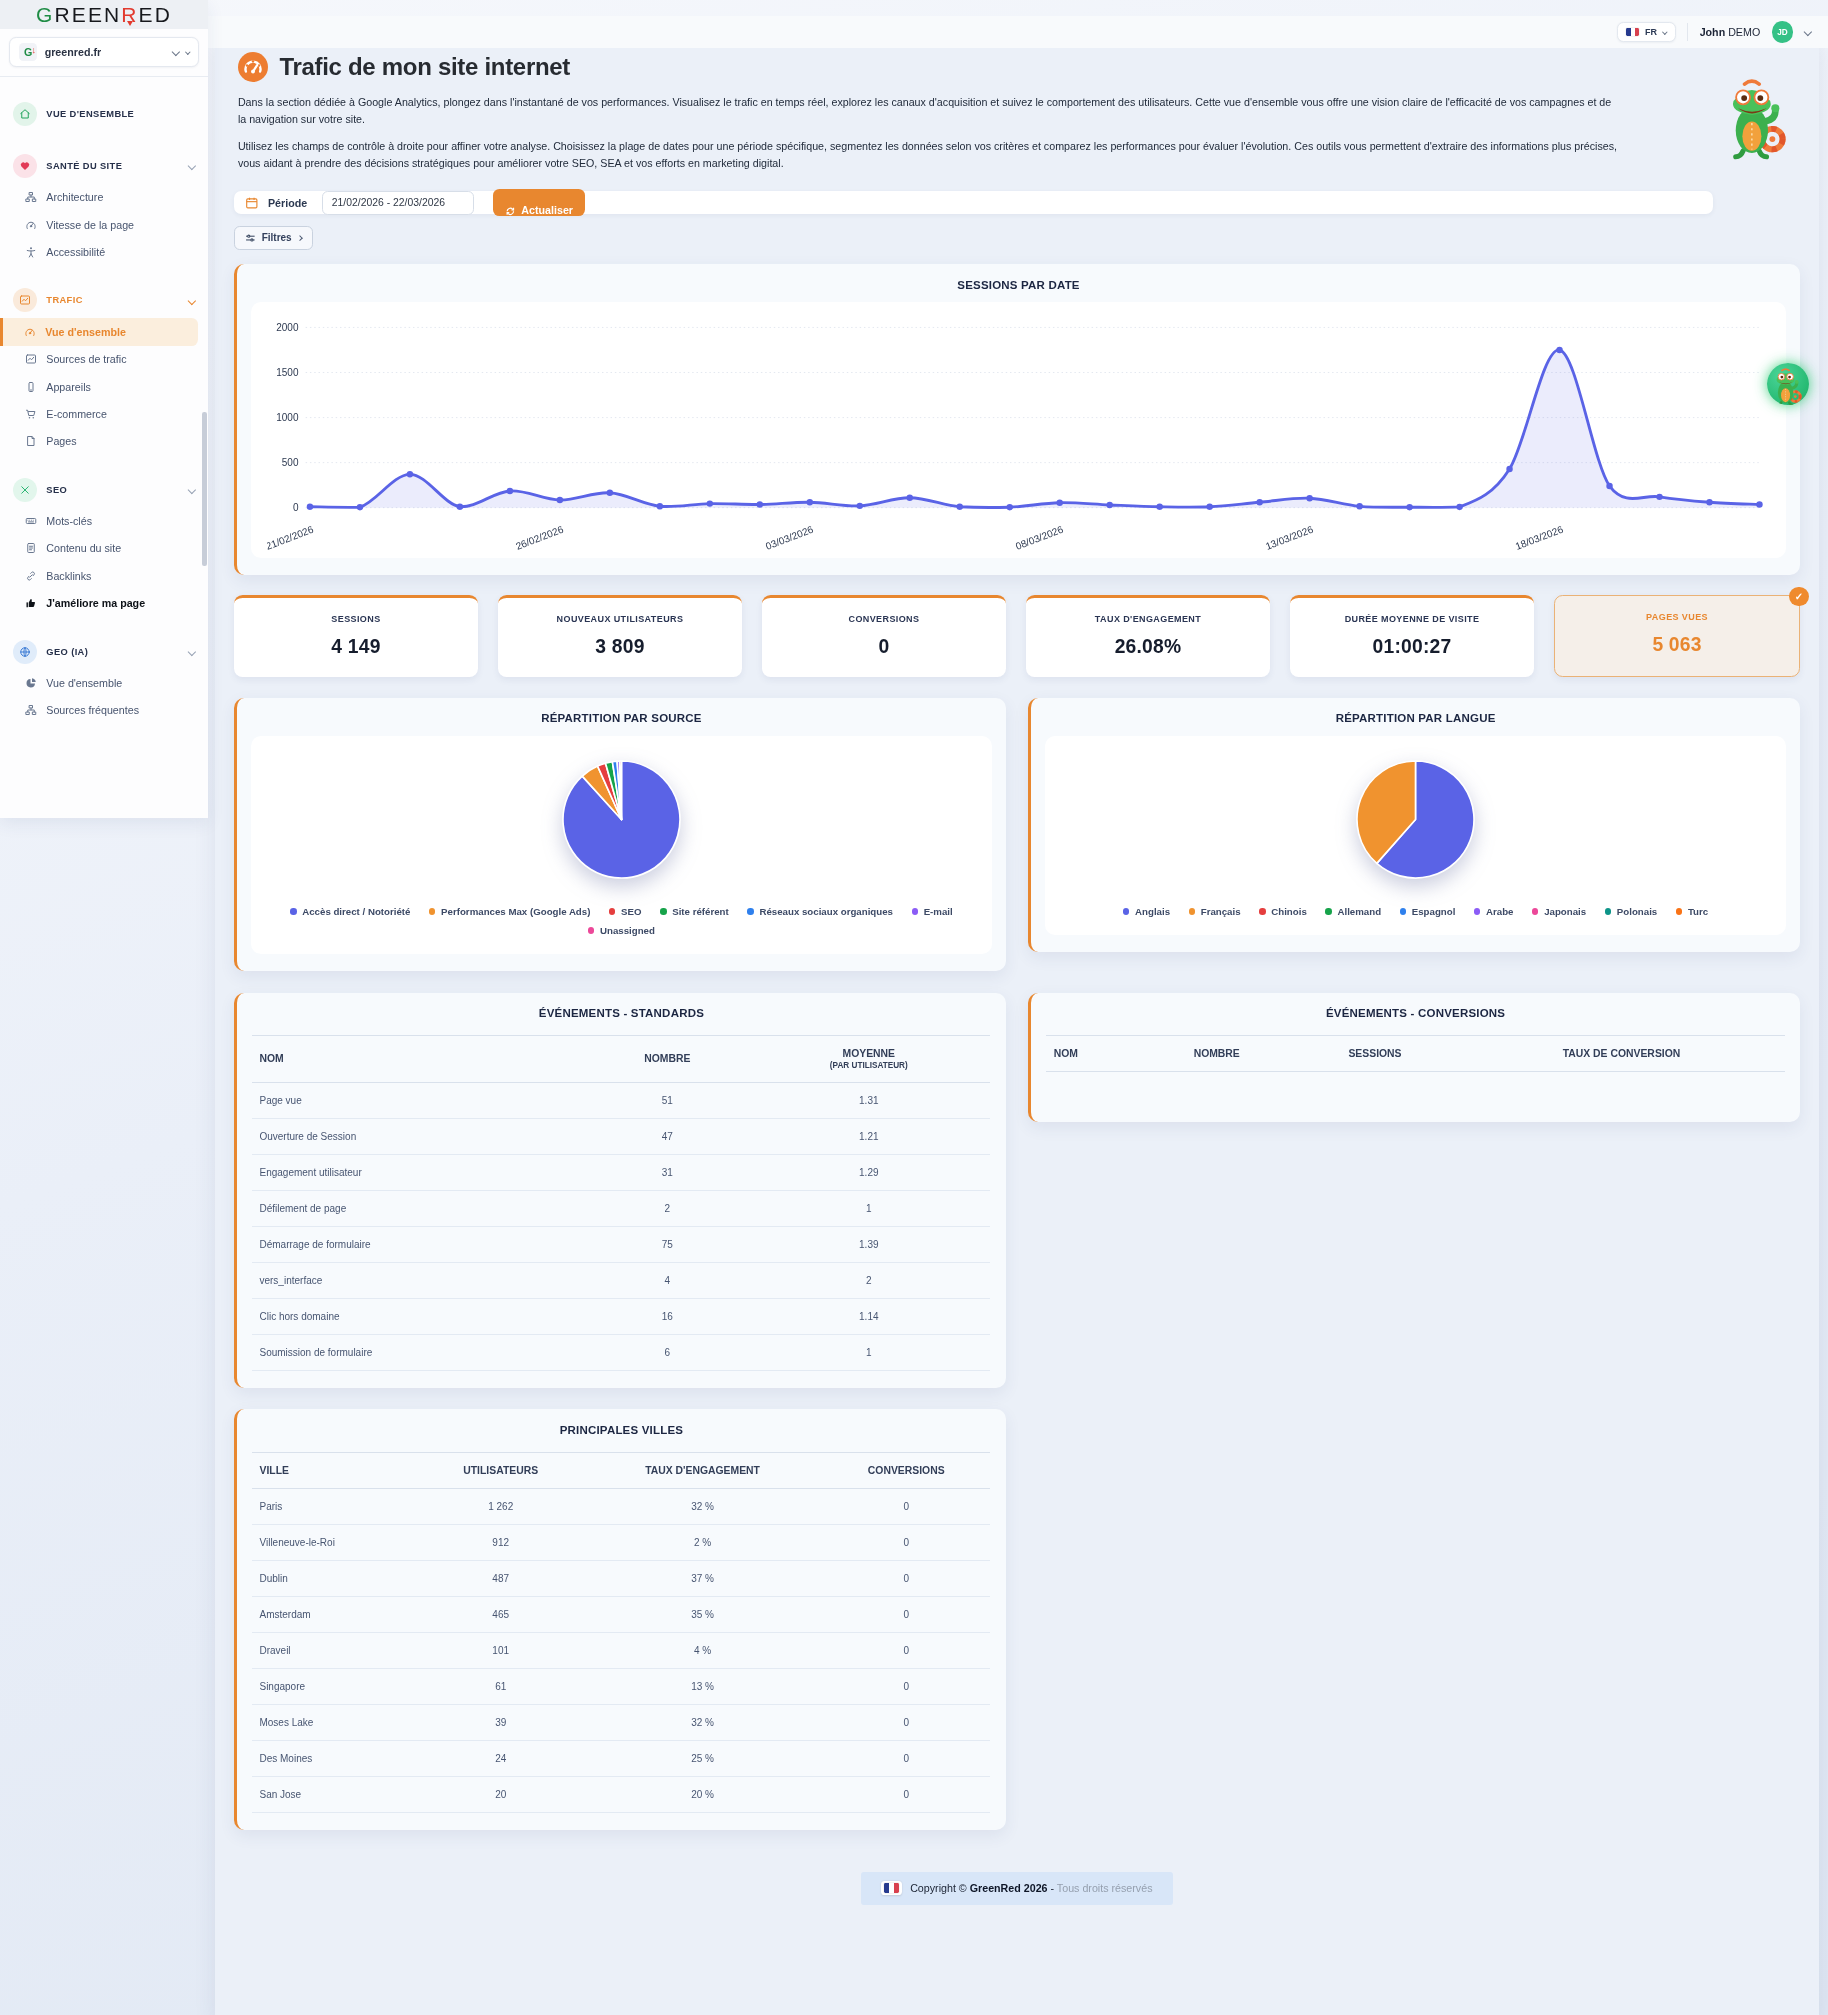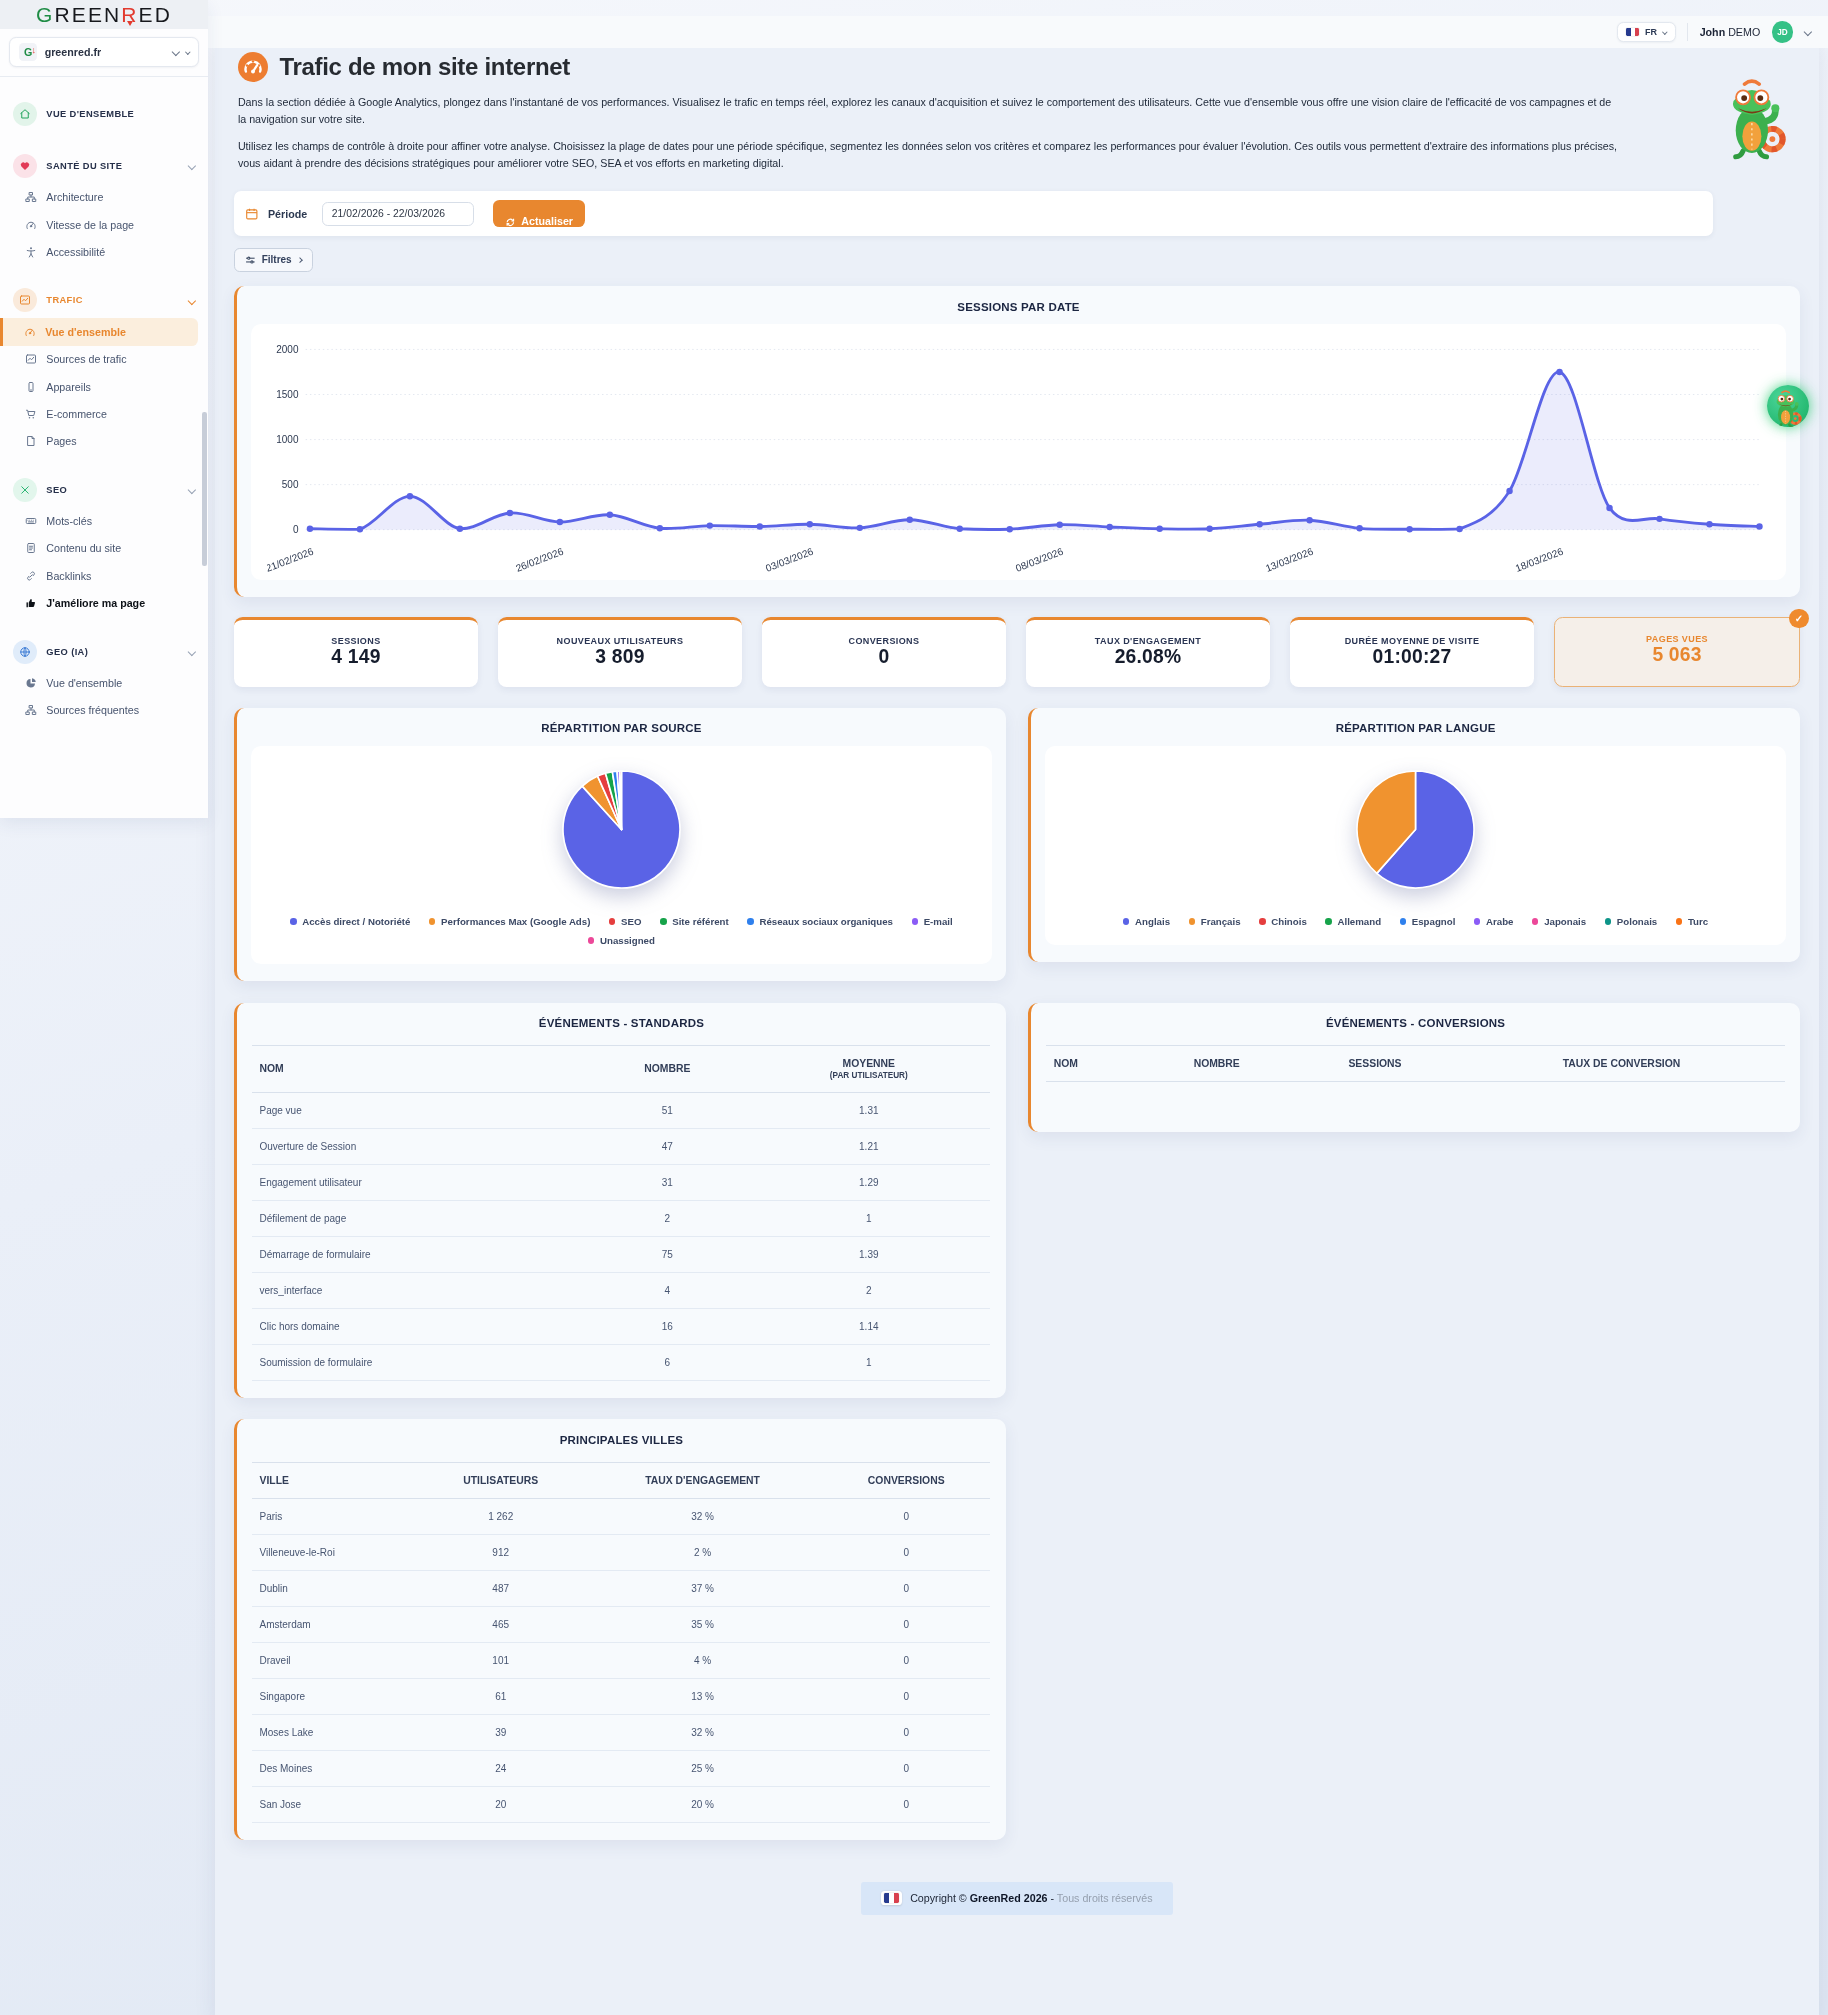--- a/index.html
+++ b/index.html
@@ -64,21 +64,21 @@
   
   .panel { position:absolute; left:215px; top:32px; right:10px; bottom:0; background:#ebf0f8;
            border-radius:17px 17px 0 0; box-shadow:0 7.2px 21.5px rgba(50,70,120,.10); padding:20px 18.6px 0; }
   .page-head { display:flex; align-items:center; gap:11.5px; padding-left:4.3px; }
   .gauge-badge { width:30px; height:30px; flex:none; }
   h1.page-title { font-size:24px; font-weight:800; color:#272b31; letter-spacing:-0.3px; }
   .intro { margin:11.5px 179px 0 4.3px; font-size:10.7px; line-height:1.62; color:#222c3c; }
   .intro + .intro { margin-top:10px; }
   .mascot-top { position:absolute; top:47px; right:29px; width:66px; height:85px; }
 
-  .period-card { margin-top:18.6px; width:1479px; height:45px; background:#fff; border-radius:7.2px;
+  .period-card { margin-top:18.6px; width:1479px; height:23px; background:#fff; border-radius:7.2px;
                  box-shadow:0 1.4px 5.7px rgba(30,50,90,.06); display:flex; align-items:center; gap:9.3px; padding:0 11.5px; }
   .cal-ic { width:13.6px; height:13.6px; color:#e8872f; }
   .period-lb { font-size:10.7px; font-weight:700; color:#2b3850; }
   .period-input { width:152px; height:24px; border:0.7px solid #d7dee8; border-radius:5.7px; background:#fff;
                   font-size:10.4px; color:#2f3846; padding:0 8.6px; font-family:"Liberation Sans",sans-serif; margin-left:5.7px; }
   .refresh-btn { margin-left:10px; height:27px; background:#e8872f; color:#fff; border:none; border-radius:6.4px;
                  font-size:10.7px; font-weight:700; padding:0 11.5px; display:flex; align-items:flex-end; gap:5.7px; cursor:pointer;
                  font-family:"Liberation Sans",sans-serif; }
   .refresh-btn svg { width:10.7px; height:10.7px; }
   .filters-btn { margin-top:11.5px; display:inline-flex; align-items:center; gap:6.4px; height:24px; padding:0 10px;
@@ -99,21 +99,21 @@
   .line-svg { display:block; width:100%; height:236px; }
   .frog-badge { position:absolute; right:-8.6px; top:99px; width:42px; height:42px; border-radius:50%;
                 background:radial-gradient(circle at 35% 30%, #4ad598, #17ae62);
                 box-shadow:0 0 13px rgba(46,204,113,.85); display:flex; align-items:center; justify-content:center; overflow:hidden; }
   .frog-badge svg { width:32px; height:39px; margin-top:5.7px; }
 
   .kpi-row { display:flex; gap:19.3px; margin-top:20px; }
   .kpi-card { flex:1; background:#fff; border-radius:8.6px; border-top:3.6px solid #e8872f; text-align:center;
               padding:16px 5.7px 18.6px; box-shadow:0 2.1px 7.2px rgba(40,60,110,.07); position:relative; cursor:pointer; }
   .kpi-label { font-size:9px; font-weight:700; letter-spacing:0.4px; color:#2a3553; }
-  .kpi-value { font-size:19.3px; font-weight:800; color:#161d2d; letter-spacing:0.2px; }
+  .kpi-value { margin-top:12px; font-size:19.3px; font-weight:800; color:#161d2d; letter-spacing:0.2px; }
   .kpi-card.selected { background:#f5efe9; border:1.1px solid #eab276; border-top:1.1px solid #eab276; }
   .kpi-card.selected .kpi-label, .kpi-card.selected .kpi-value { color:#e8872f; }
   .kpi-check { display:none; position:absolute; top:-9.3px; right:-9.3px; width:19.3px; height:19.3px; border-radius:50%;
                background:#ef8a2d; color:#fff; font-size:10px; font-weight:800; align-items:center; justify-content:center; }
   .kpi-card.selected .kpi-check { display:flex; }
 
   .two-col { display:flex; gap:21.5px; margin-top:21.5px; align-items:flex-start; }
   .two-col > .card { flex:1; }
   .pie-card .card-inner { padding:17px 14.3px 18.6px; display:flex; flex-direction:column; align-items:center;font-weight:bold; }
   .pie-svg { width:133px; height:133px; filter:drop-shadow(0 8.6px 10px rgba(70,80,140,.28)); }

